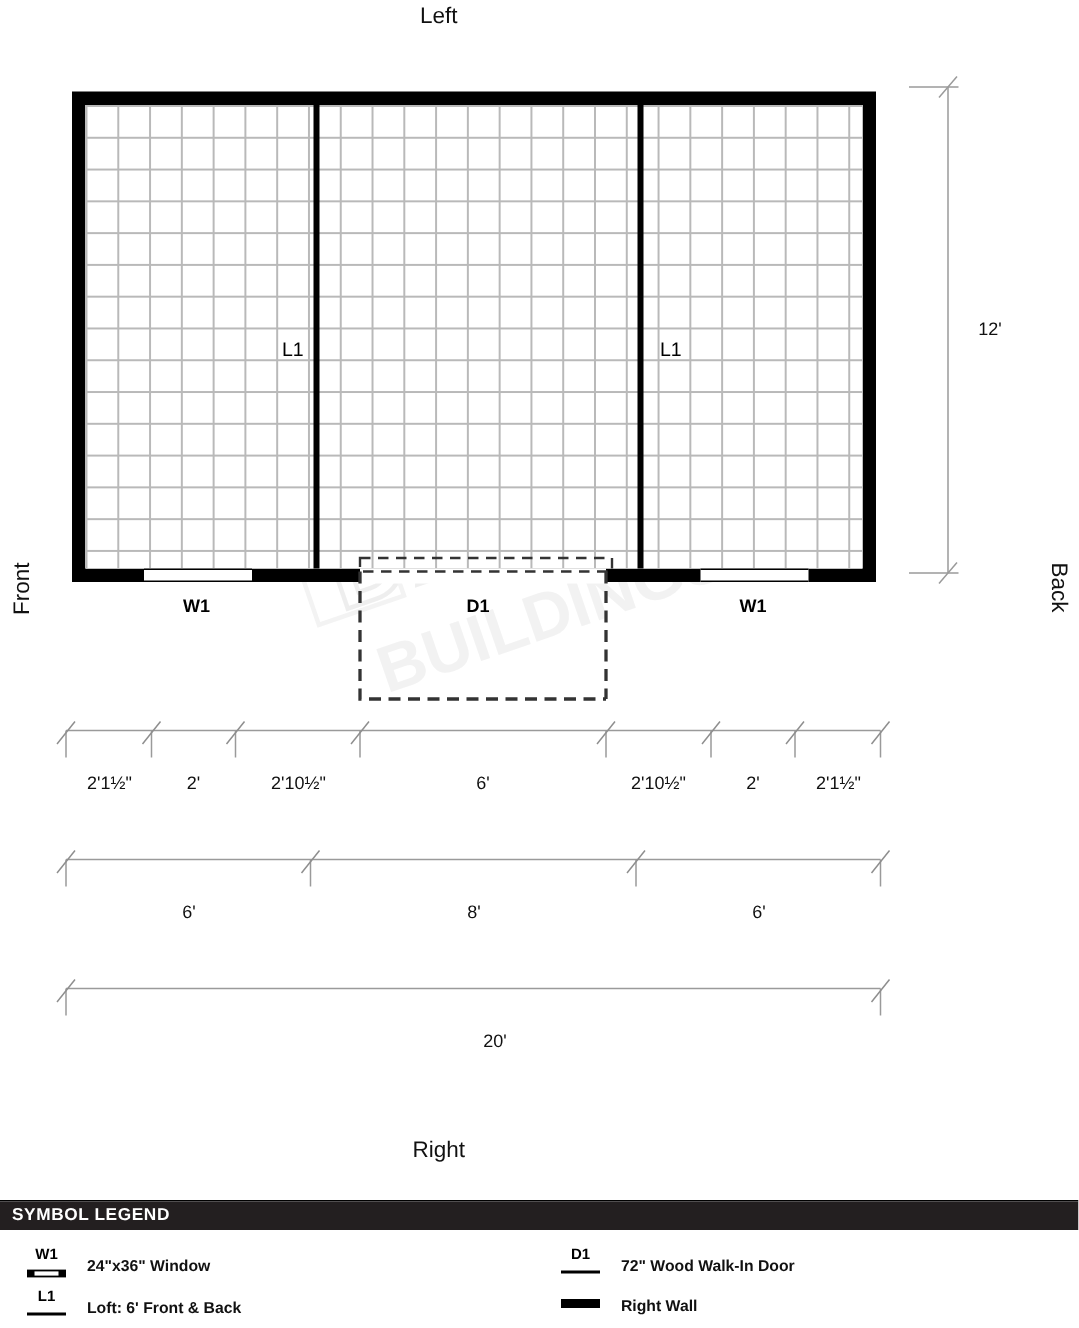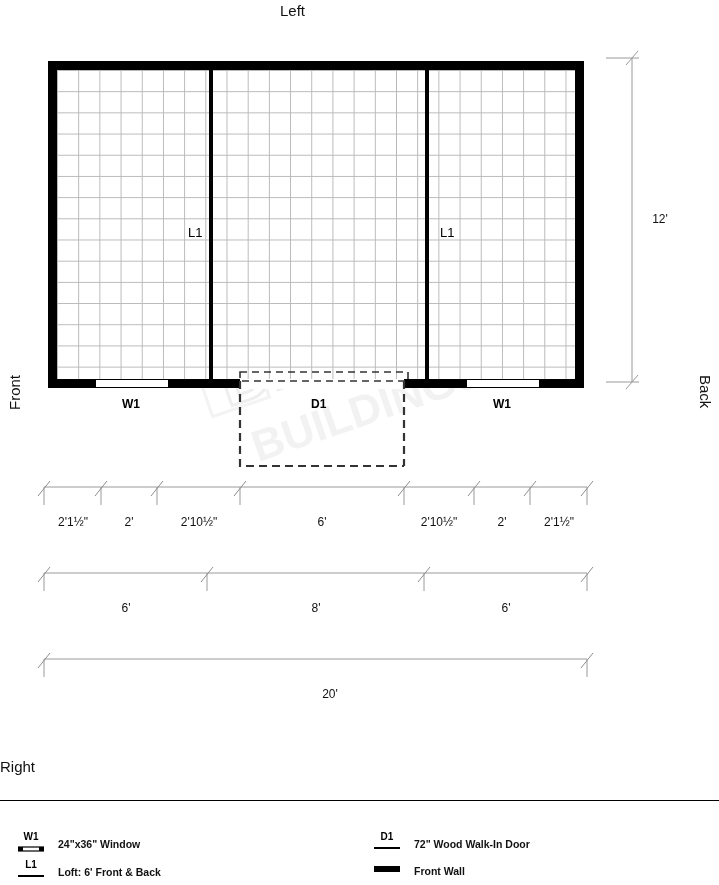--- a/index.html
+++ b/index.html
@@ -10,21 +10,21 @@
     font-family: "Liberation Sans", sans-serif;
     color: #000;
     overflow: hidden;
   }
   #root { position: relative; width: 585px; height: 885px; }
 
   .lbl { position: absolute; font-size: 15px; color: #111; }
 
   
   #label-left  { left: 0; right: 0; top: 2px; text-align: center; font-size: 15px; }
-  #label-right { left: 0; right: 0; top: 758px; text-align: left; font-size: 15px; }
+  #label-right { left: 0; right: 0; top: 758px; text-align: center; font-size: 15px; }
   #label-front {
     left: 6px; top: 352px; width: 22px; height: 80px;
     writing-mode: vertical-rl; transform: rotate(180deg);
     font-size: 15px; text-align: center;
   }
   #label-back {
     left: 692px; top: 352px; width: 22px; height: 80px;
     writing-mode: vertical-rl;
     font-size: 15px; text-align: center;
   }
@@ -204,20 +204,21 @@
   <div class="dimtext" style="left:472px; top:515px; width:60px;">2'</div>
   <div class="dimtext" style="left:528px; top:515px; width:62px;">2'1½"</div>
 
   <div class="dimtext" style="left:96px;  top:601px; width:60px;">6'</div>
   <div class="dimtext" style="left:286px; top:601px; width:60px;">8'</div>
   <div class="dimtext" style="left:476px; top:601px; width:60px;">6'</div>
 
   <div class="dimtext" style="left:300px; top:687px; width:60px;">20'</div>
 
   <div id="legend">
+    <div id="legend-header">SYMBOL LEGEND</div>
 
     <div class="legend-key" style="left:14px; top:30px;">W1</div>
     <svg class="legend-sym" style="left:18px; top:44px;" width="26" height="8">
       <rect x="0" y="2" width="26" height="4" fill="#fff" stroke="#000" stroke-width="1.2"></rect>
       <rect x="0" y="2" width="5" height="4" fill="#000"></rect>
       <rect x="21" y="2" width="5" height="4" fill="#000"></rect>
     </svg>
     <div class="legend-desc" style="left:58px; top:37px;">24"x36" Window</div>
 
     <div class="legend-key" style="left:370px; top:30px;">D1</div>
@@ -228,16 +229,16 @@
 
     <div class="legend-key" style="left:14px; top:58px;">L1</div>
     <svg class="legend-sym" style="left:18px; top:72px;" width="26" height="6">
       <line x1="0" y1="3" x2="26" y2="3" stroke="#000" stroke-width="2"></line>
     </svg>
     <div class="legend-desc" style="left:58px; top:65px;">Loft: 6' Front &amp; Back</div>
 
     <svg class="legend-sym" style="left:374px; top:64px;" width="26" height="8">
       <rect x="0" y="1" width="26" height="6" fill="#000"></rect>
     </svg>
-    <div class="legend-desc" style="left:414px; top:64px;">Front Wall</div>
+    <div class="legend-desc" style="left:414px; top:64px;">Right Wall</div>
   </div>
 
 </div>
 
 </body></html>

